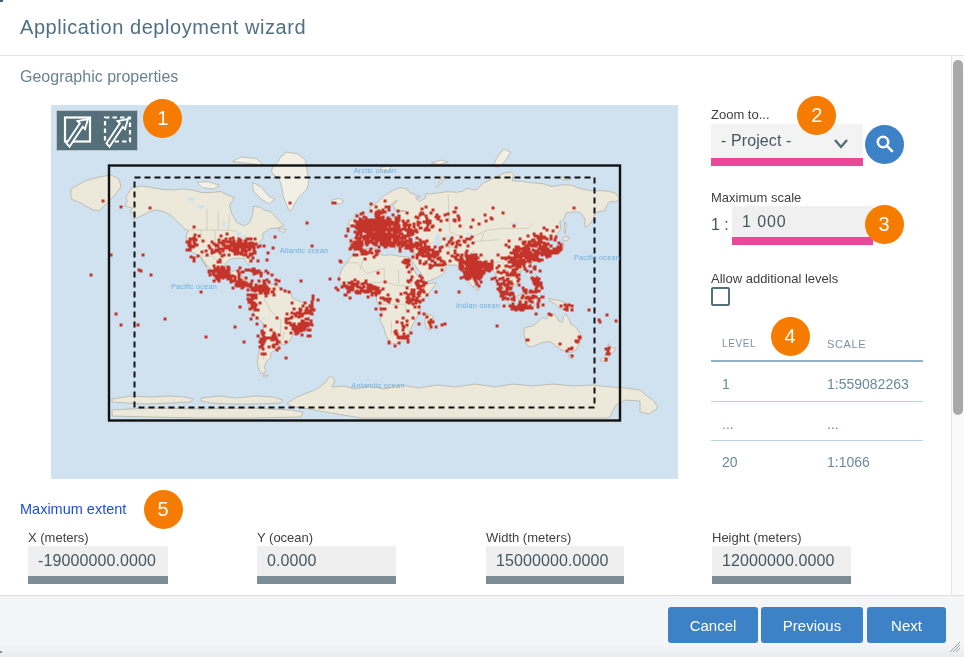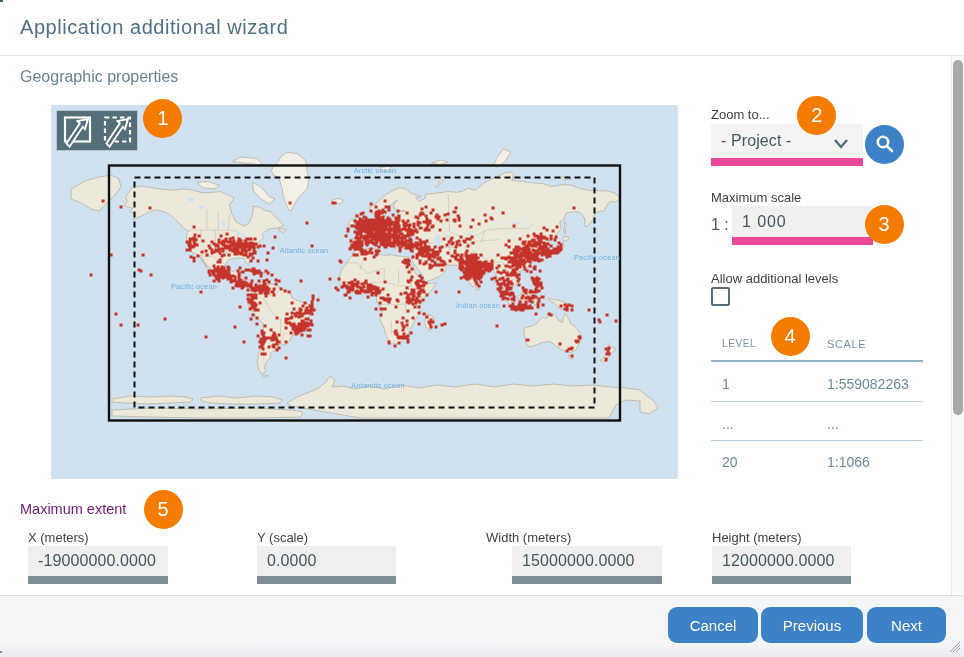--- a/index.html
+++ b/index.html
@@ -1,24 +1,24 @@
 <!DOCTYPE html>
 <html><head><meta charset="utf-8"><title>Application deployment wizard</title><style>
 *{margin:0;padding:0;box-sizing:border-box}
 html,body{width:964px;height:657px;background:#fff;font-family:"Liberation Sans",sans-serif;position:relative;overflow:hidden}
 .abs{position:absolute}
 .badge{position:absolute;width:39px;height:39px;border-radius:50%;background:#f57c00;color:#fff;font-size:20px;display:flex;align-items:center;justify-content:center;z-index:30}
 .lbl{position:absolute;font-size:13px;color:#404040}
 .inp{position:absolute;background:#f0f0f0;border:none;border-bottom:8px solid #ec4899;font-size:16px;color:#44585f;display:flex;align-items:center;padding-left:10px;letter-spacing:0.1px}
-.btn{position:absolute;background:#3d81c6;border-radius:9px;color:#fff;font-size:15px;display:flex;align-items:center;justify-content:center;top:607px;height:36px}
+.btn{position:absolute;background:#3d81c6;border-radius:3px;color:#fff;font-size:15px;display:flex;align-items:center;justify-content:center;top:607px;height:36px}
 .cell{position:absolute;font-size:14px;color:#6b8998}
 </style></head><body>
 <div class="abs" style="left:0;top:0;width:3px;height:2px;background:#44606c"></div>
 <div class="abs" style="left:0;top:0;width:964px;height:56px;border-bottom:1px solid #e4e4e4"></div>
-<div class="abs" style="left:20px;top:16px;font-size:20px;color:#507083;letter-spacing:0.55px">Application additional wizard</div>
+<div class="abs" style="left:20px;top:16px;font-size:20px;color:#507083;letter-spacing:0.55px">Application deployment wizard</div>
 <div class="abs" style="left:20px;top:68px;font-size:16px;color:#68838f">Geographic properties</div>
 
 <div class="abs" style="left:51px;top:105px;width:627px;height:374px;background:#d3e4f1">
 <svg width="627" height="374" viewBox="0 0 627 374" style="position:absolute;left:0;top:0">
 <rect width="627" height="374" fill="#d0e2f0"></rect>
 <path d="M20 84 34 76 48 72 60 70 68 74 70 82 64 90 56 98 48 106 40 104 30 98 20 94Z" fill="#ece8da" stroke="#b7b4a6" stroke-width="0.8"></path>
 <g fill="#ece8da" stroke="#b7b4a6" stroke-width="0.8" stroke-linejoin="round">
 <path d="M73.4 100.9 76.3 96.9 74.9 91.7 80.5 83.2 90.5 80.9 101.8 82.8 111.8 84.4 123.1 85.1 131.7 83.9 141.6 85.1 151.5 87.8 161.5 87.3 170.0 86.6 175.7 89.5 183.5 92.7 178.5 99.9 180.7 108.6 185.6 117.5 193.4 121.0 198.4 117.5 200.8 112.2 202.2 105.8 202.2 101.3 209.1 102.3 213.3 105.2 219.7 106.7 224.7 112.2 230.6 118.4 232.8 120.5 226.8 123.0 218.3 123.8 211.9 128.4 211.2 130.8 212.6 132.8 206.9 138.5 204.1 142.9 199.8 149.4 198.4 156.4 197.7 160.2 194.9 157.1 193.4 153.6 187.0 152.9 178.5 154.3 174.3 159.1 173.6 163.8 177.1 168.7 183.5 165.6 187.0 165.2 188.7 167.2 192.7 174.0 195.6 175.6 199.1 177.6 203.4 180.8 206.9 184.0 209.1 184.9 206.2 186.5 202.7 184.0 197.7 181.4 192.7 178.9 185.6 176.3 179.9 173.7 175.7 171.7 168.6 169.8 162.9 166.5 155.8 160.5 150.1 152.2 145.9 149.4 140.9 147.3 138.1 142.9 135.9 137.7 135.2 130.0 137.3 125.9 133.1 123.5 130.2 120.1 124.6 114.9 120.3 110.4 113.2 106.7 104.7 104.8 97.6 107.1 93.3 109.5 87.6 112.2 82.0 114.4 84.8 110.4 79.1 106.7 82.0 103.3Z"></path>
 <path d="M201.2 77.3 209.8 81.6 218.3 91.7 224.0 93.8 218.3 98.9 209.8 93.8 202.7 86.2Z" fill="#f2f0e6"></path>
 <path d="M145.9 77.3 157.2 76.6 168.6 80.4 162.9 83.9 151.5 82.8Z" fill="#f2f0e6"></path>
@@ -171,28 +171,28 @@
 <div class="abs" style="left:711px;top:360px;width:212px;height:2px;background:#8fb2c6"></div>
 <div class="cell" style="left:722px;top:376px">1</div>
 <div class="cell" style="left:827px;top:376px">1:559082263</div>
 <div class="abs" style="left:711px;top:401px;width:212px;height:1px;background:#b9d4e2"></div>
 <div class="cell" style="left:722px;top:416px">...</div>
 <div class="cell" style="left:827px;top:416px">...</div>
 <div class="abs" style="left:711px;top:440px;width:212px;height:1px;background:#b9d4e2"></div>
 <div class="cell" style="left:722px;top:454px">20</div>
 <div class="cell" style="left:827px;top:454px">1:1066</div>
 
-<div class="abs" style="left:20px;top:501px;font-size:14.5px;color:#701a75">Maximum extent</div>
+<div class="abs" style="left:20px;top:501px;font-size:14.5px;color:#1d4ed8">Maximum extent</div>
 <div class="lbl" style="left:28px;top:530px">X (meters)</div>
-<div class="lbl" style="left:257px;top:530px">Y (scale)</div>
+<div class="lbl" style="left:257px;top:530px">Y (ocean)</div>
 <div class="lbl" style="left:486px;top:530px">Width (meters)</div>
 <div class="lbl" style="left:712px;top:530px">Height (meters)</div>
 <div class="inp" style="left:28px;top:546px;width:140px;height:38px;background:#efefef;border-bottom-color:#7c8d96">-19000000.0000</div>
 <div class="inp" style="left:257px;top:546px;width:139px;height:38px;background:#efefef;border-bottom-color:#7c8d96">0.0000</div>
-<div class="inp" style="left:512px;top:546px;width:150px;height:38px;background:#efefef;border-bottom-color:#7c8d96">15000000.0000</div>
+<div class="inp" style="left:486px;top:546px;width:138px;height:38px;background:#efefef;border-bottom-color:#7c8d96">15000000.0000</div>
 <div class="inp" style="left:712px;top:546px;width:139px;height:38px;background:#efefef;border-bottom-color:#7c8d96">12000000.0000</div>
 
 <div class="abs" style="left:0;top:595px;width:964px;height:62px;background:linear-gradient(#f4f5f7 0 78%,#e9ebee);border-top:1px solid #ddd"></div>
 <div class="btn" style="left:668px;width:90px">Cancel</div>
 <div class="btn" style="left:761px;width:102px">Previous</div>
 <div class="btn" style="left:867px;width:79px">Next</div>
 <svg class="abs" style="left:946px;top:638px" width="16" height="16" viewBox="0 0 16 16">
     <g stroke="#9aa0a6" stroke-width="1">
       <path d="M4 14 L14 4 M7 14 L14 7 M10 14 L14 10"></path>
     </g>

